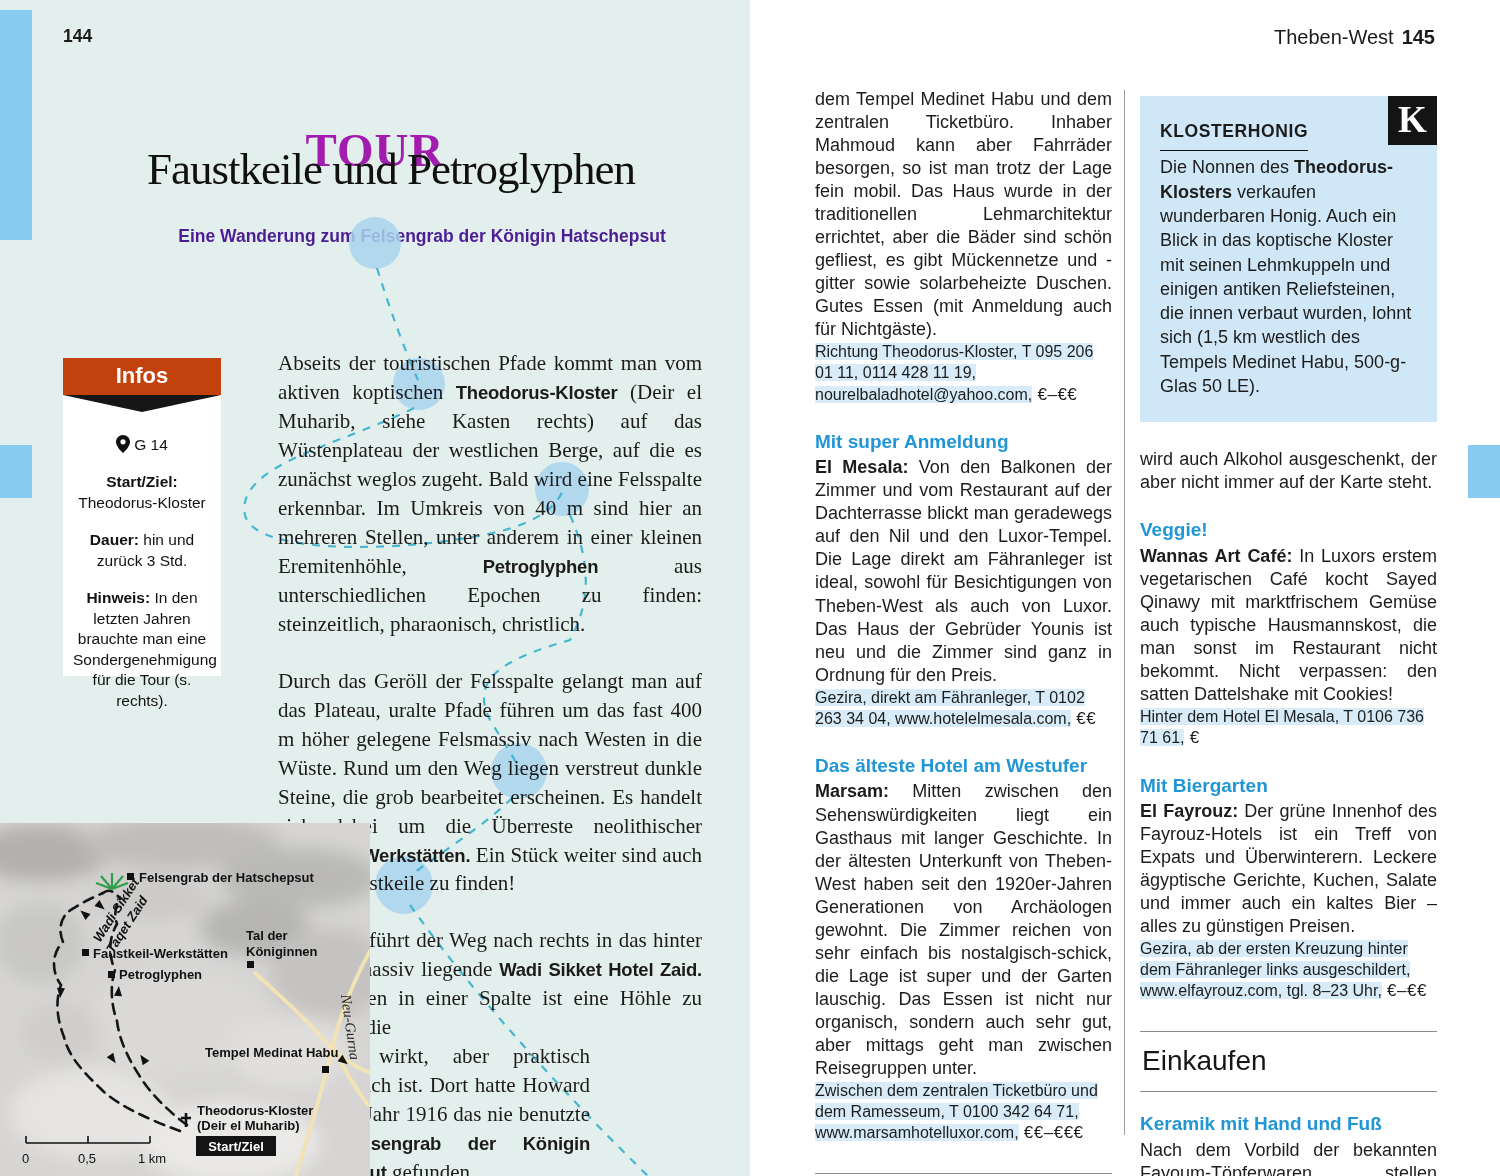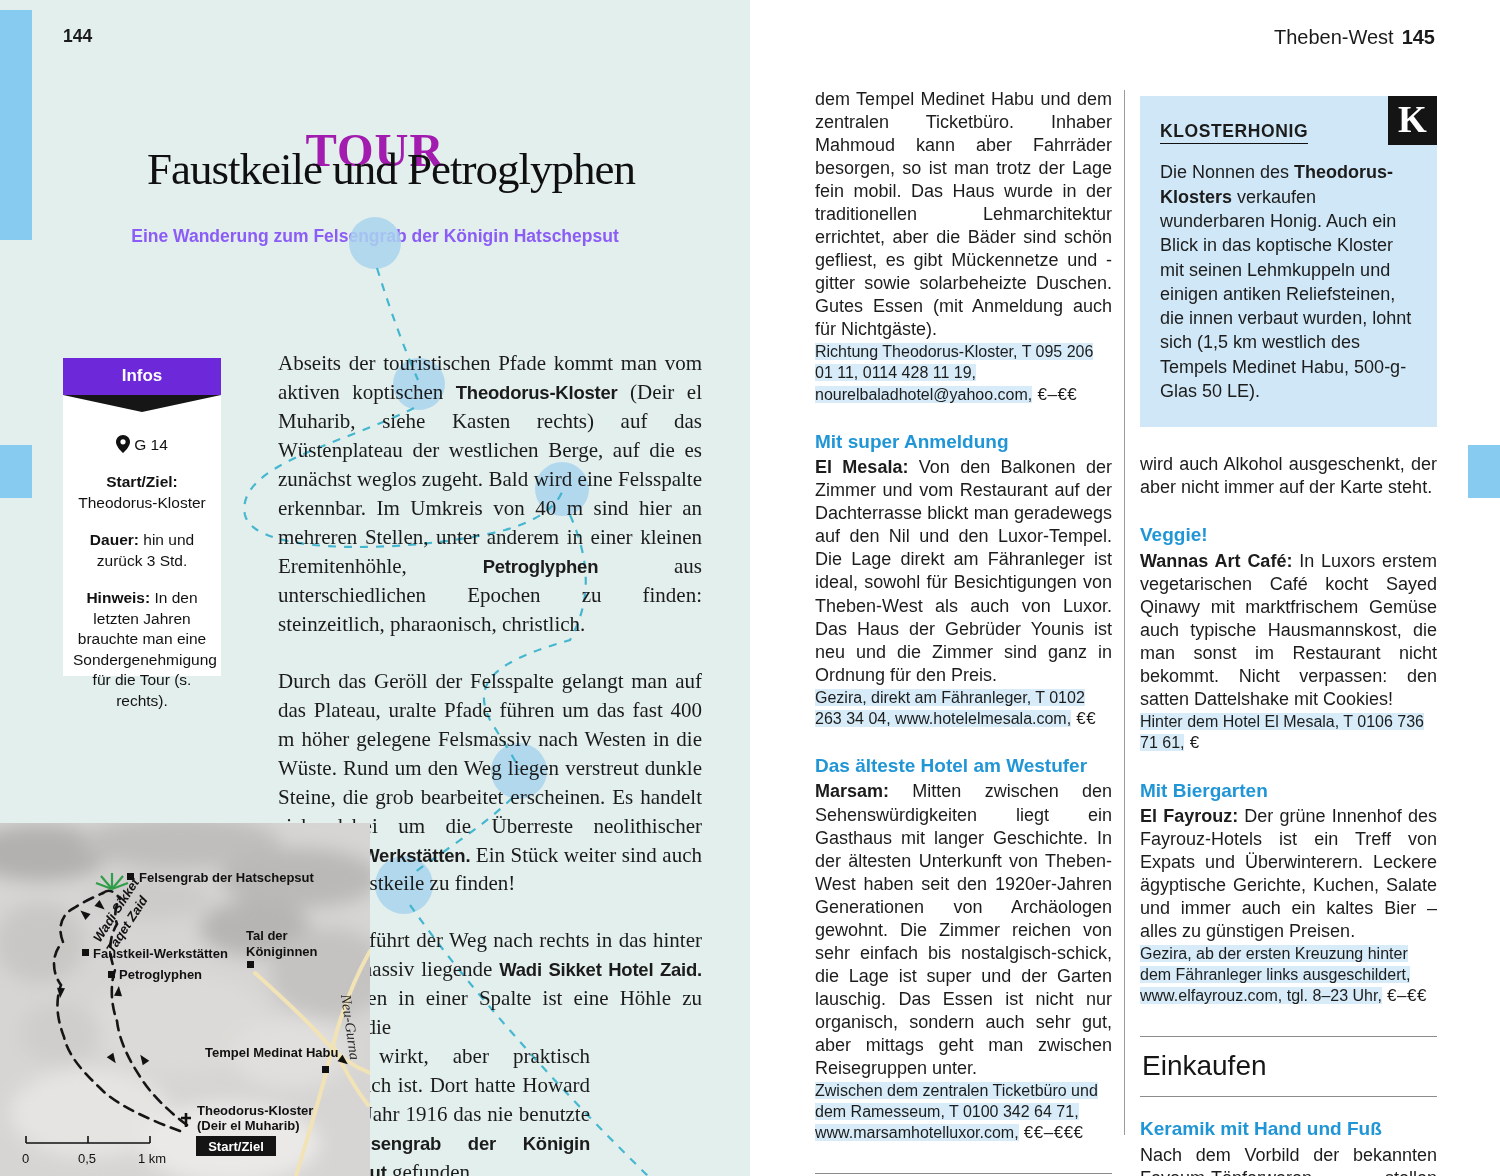--- a/index.html
+++ b/index.html
@@ -9,26 +9,26 @@
   .page-left{position:absolute;left:0;top:0;width:750px;height:1176px;background:#e3efec;}
   .tab{position:absolute;background:#87ccf0;}
   .tab-top{left:0;top:10px;width:32px;height:230px;}
   .tab-mid-left{left:0;top:445px;width:32px;height:53px;}
   .tab-mid-right{left:1468px;top:445px;width:32px;height:53px;background:#87ccf0;position:absolute;}
   .folio-left{position:absolute;left:63px;top:26px;font-size:17.5px;font-weight:bold;}
   .kicker{position:absolute;left:0;top:92px;width:750px;text-align:center;
           font-family:"Liberation Serif",serif;font-weight:bold;font-size:47px;color:#a21caf;letter-spacing:1px;margin-top:31px;}
   .main-title{position:absolute;left:0;top:143px;width:782px;text-align:center;
           font-family:"Liberation Serif",serif;font-weight:normal;font-size:45px;color:#101010;letter-spacing:-1px;}
-  .subtitle{position:absolute;left:0;top:226px;width:750px;text-align:center;
-          font-size:17.5px;font-weight:bold;color:#8b5cf6;}
+  .subtitle{position:absolute;left:0;top:226px;width:844px;text-align:center;
+          font-size:17.5px;font-weight:bold;color:#4c1d95;}
   
   .infos{position:absolute;left:63px;top:358px;width:158px;height:318px;background:#ffffff;}
-  .infos-banner{position:relative;height:37px;background:#6d28d9;color:#fff;text-align:center;
-          font-weight:bold;font-size:17px;line-height:36px;}
+  .infos-banner{position:relative;height:37px;background:#c2410c;color:#fff;text-align:center;
+          font-weight:bold;font-size:22px;line-height:36px;}
   .infos-banner::after{content:"";position:absolute;left:0;top:37px;width:0;height:0;
           border-left:79px solid transparent;border-right:79px solid transparent;border-top:17px solid #161616;}
   .infos-content{padding:40px 10px 0;text-align:center;font-size:15.5px;line-height:1.32;color:#121212;}
   .infos-item{margin-bottom:17px;}
   .pin{vertical-align:-3px;margin-right:4px;}
   
   .body-col{position:absolute;left:278px;top:349px;width:424px;
           font-family:"Liberation Serif",serif;font-size:21px;line-height:1.38;color:#1b1b1b;
           text-align:justify;hyphens:auto;}
   .body-col p{margin:0 0 28px 0;}
@@ -55,21 +55,21 @@
   .contact{font-size:16px;line-height:1.32;text-align:left;margin-top:3px;hyphens:none;}
   .hl{background:#d7ecf8;box-decoration-break:clone;-webkit-box-decoration-break:clone;}
   .price{font-size:17px;letter-spacing:0.5px;}
   .blue-head{color:#2196d6;font-weight:bold;font-size:19px;margin-top:24px;margin-bottom:2px;text-align:left;}
   .entry-name{font-weight:bold;}
   .section-head{margin-top:28px;margin-bottom:20px;border-top:1px solid #8c8c8c;border-bottom:1px solid #8c8c8c;
           padding:11px 2px 13px;font-size:28px;font-weight:normal;color:#161616;text-align:left;}
   
   .kbox{position:relative;background:#cfe7f6;padding:24px 20px 24px;text-align:left;}
   .kbox-head{display:inline-block;font-size:17.5px;font-weight:bold;letter-spacing:0.6px;
-          border-bottom:1.6px solid #111;padding-bottom:1px;margin-bottom:16px;}
+          border-bottom:1.6px solid #111;padding-bottom:8px;margin-bottom:4px;}
   .kbox p{font-size:18px;line-height:1.35;text-align:left;}
   .kbadge{position:absolute;top:0;right:0;width:49px;height:49px;background:#141414;color:#ffffff;
           font-family:"Liberation Serif",serif;font-weight:bold;font-size:37px;text-align:center;line-height:47px;}
 </style>
 </head>
 <body>
 
 <div class="sheet">
 
   <div class="page-left">

